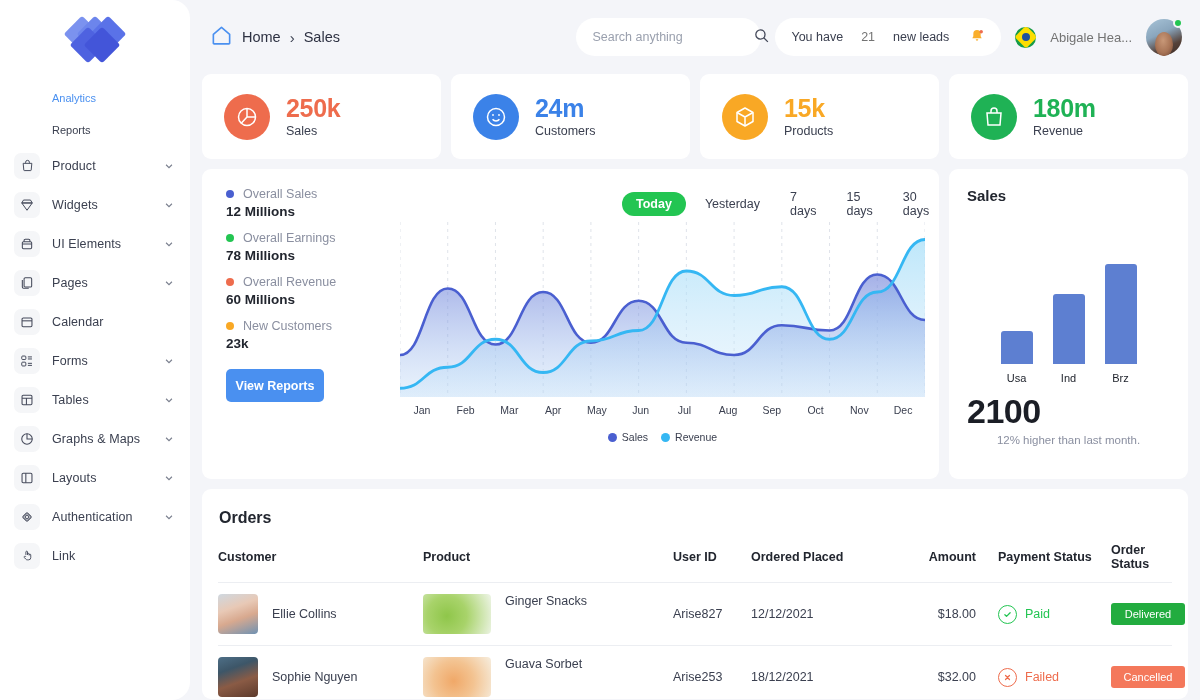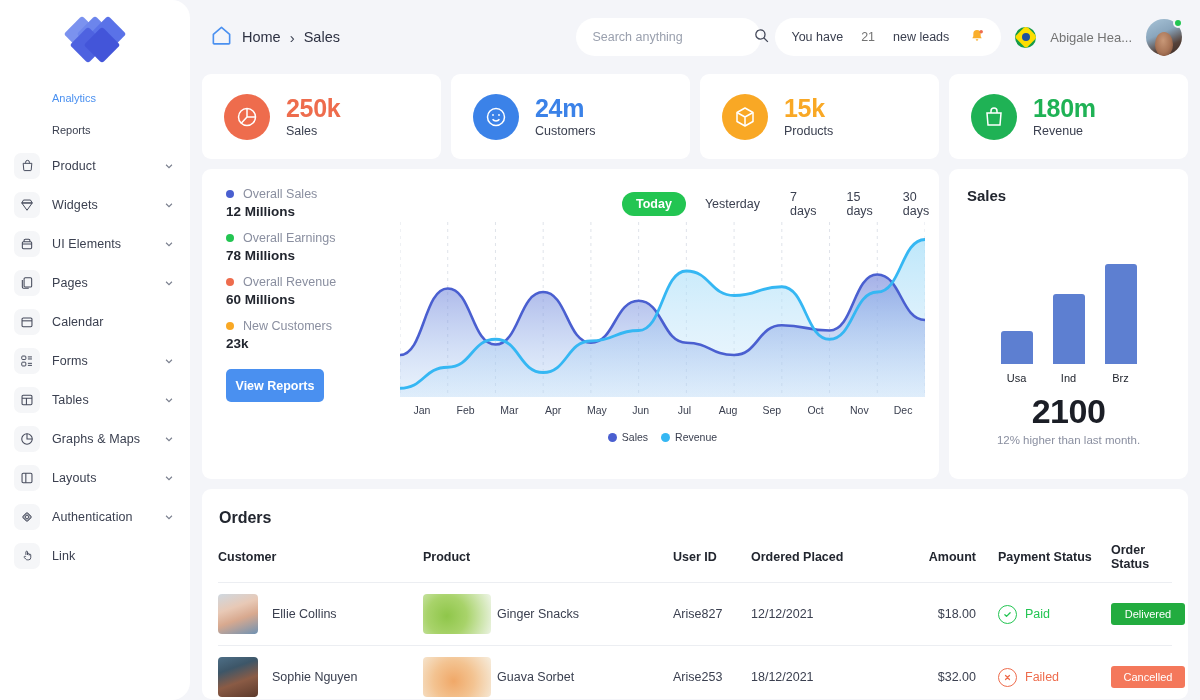--- a/index.html
+++ b/index.html
@@ -133,35 +133,35 @@
   .xaxis span { flex: 1; text-align: center; font-size: 10.5px; color: #3b4050; }
   .chart-legend { position: absolute; left: 198px; top: 262px; width: 525px; display: flex; justify-content: center; gap: 13px; }
   .cl { display: flex; align-items: center; gap: 5px; font-size: 10.5px; color: #3b4050; }
   .cl i { width: 9px; height: 9px; border-radius: 50%; display: block; }
 
   .side-title { font-size: 15px; font-weight: 700; color: #22262f; }
   .bars { margin-top: 30px; height: 150px; display: flex; align-items: flex-end; justify-content: center; gap: 20px; }
   .bcol { width: 32px; display: flex; flex-direction: column; align-items: center; }
   .bar { width: 32px; background: #5d7fd1; border-radius: 3px 3px 0 0; }
   .blbl { font-size: 11px; color: #22262f; margin-top: 8px; }
-  .big-num { text-align: center; font-size: 34px; font-weight: 700; color: #1b1e26; margin-top: 8px; letter-spacing: -.5px; }
+  .big-num { font-size: 34px; font-weight: 700; color: #1b1e26; margin-top: 8px; letter-spacing: -.5px; }
   .sub-num { text-align: center; font-size: 11.5px; color: #8a8fa0; margin-top: 3px; }
 
   .orders { background: #fff; border-radius: 9px; margin-top: 10px; padding: 20px 16px 0 16px; height: 210px; overflow: hidden; }
   .orders-title { font-size: 16px; font-weight: 700; color: #22262f; padding-left: 1px; }
   table { width: 100%; border-collapse: collapse; margin-top: 16px; table-layout: fixed; }
   th {
     text-align: left; font-size: 12.5px; font-weight: 700; color: #22262f;
     padding: 0 0 11px 0; border-bottom: 1px solid #eceef2;
   }
   td { padding: 11px 0; font-size: 12.5px; color: #3b4050; border-bottom: 1px solid #eceef2; }
   .cust { display: flex; align-items: center; gap: 14px; }
   .thumb-p { width: 40px; height: 40px; border-radius: 4px; flex: 0 0 40px; }
   .thumb-pr { width: 68px; height: 40px; border-radius: 4px; flex: 0 0 68px; }
-  .prod { display: flex; align-items: center; gap: 6px; }
+  .prod { display: flex; align-items: flex-start; gap: 14px; }
   .pay { display: flex; align-items: center; gap: 8px; }
   .pay-ic { width: 19px; height: 19px; border-radius: 50%; border: 1.4px solid; display: flex; align-items: center; justify-content: center; flex:0 0 19px;}
   .badge { display: inline-block; padding: 5px 0; width: 74px; text-align: center; border-radius: 3px; color: #fff; font-size: 11px; }
 </style>
 </head>
 <body>
 
 <div class="app">
 
   <aside class="sidebar">

